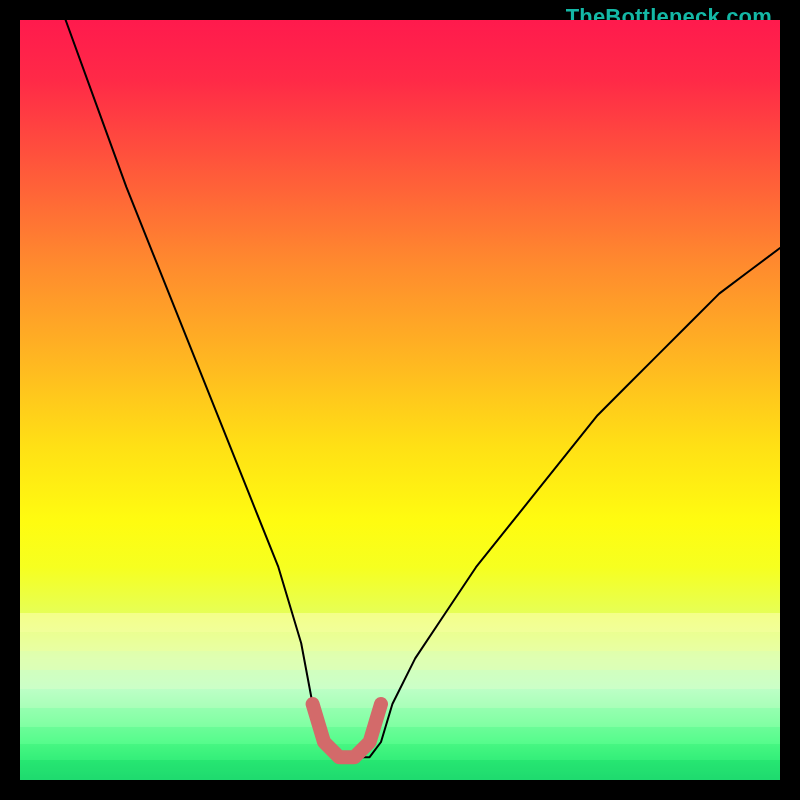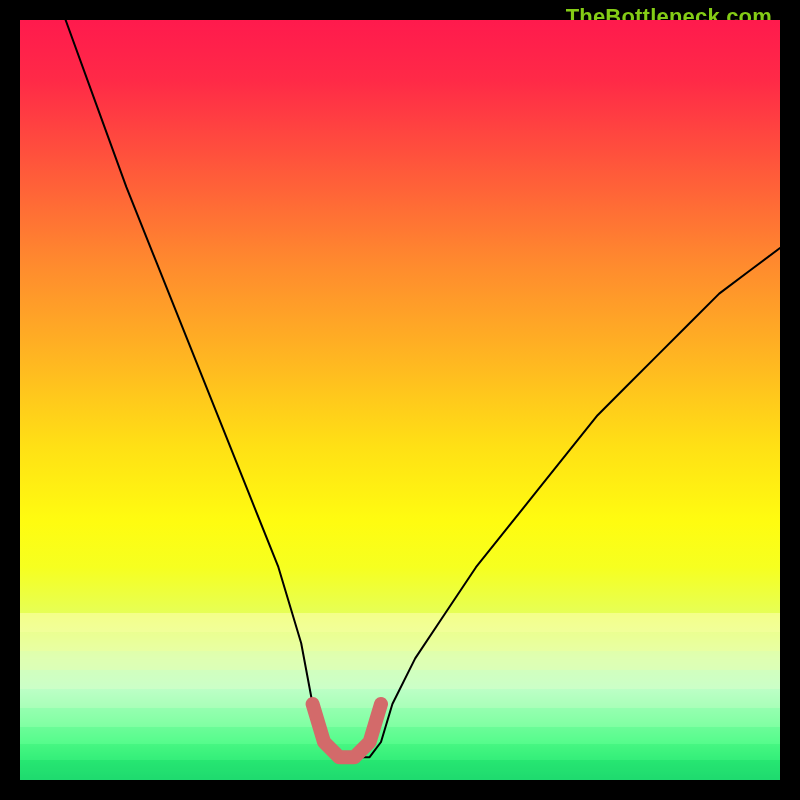--- a/index.html
+++ b/index.html
@@ -39,21 +39,21 @@
     left: 0;
     width: 100%;
   }
   .watermark {
     position: absolute;
     top: 4px;
     right: 28px;
     font-family: Arial, Helvetica, sans-serif;
     font-size: 22px;
     font-weight: 600;
-    color: #84cc16;
+    color: #14b8a6;
     letter-spacing: 0.2px;
     user-select: none;
   }
   svg.curve {
     position: absolute;
     left: 0; top: 0;
     width: 100%; height: 100%;
   }
 </style>
 </head>

